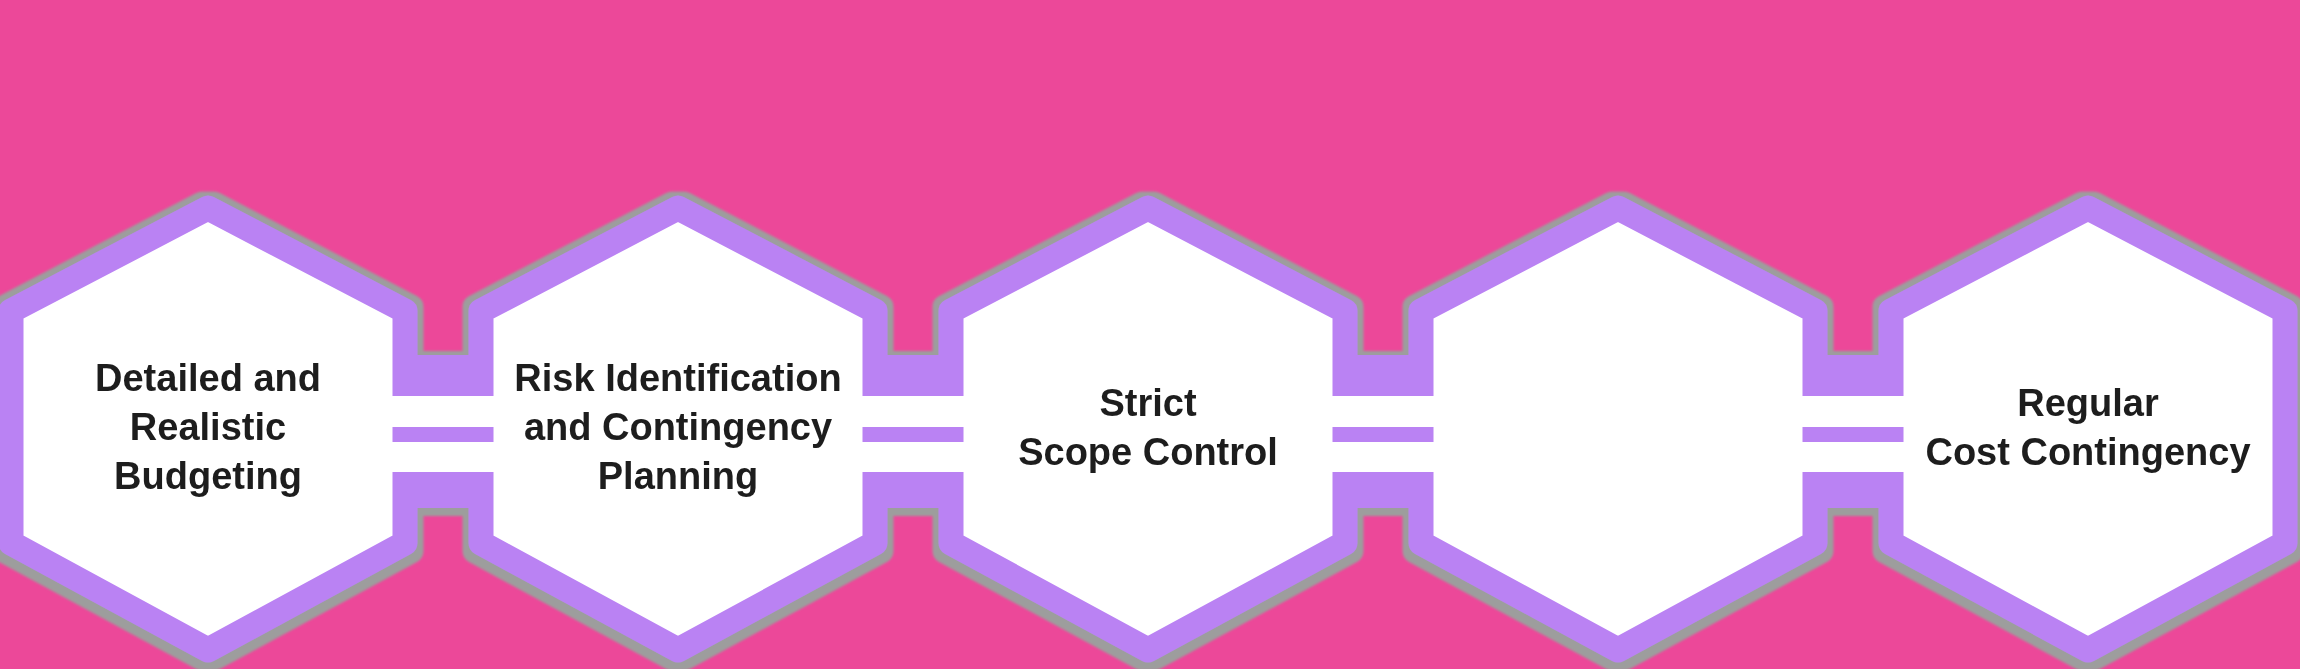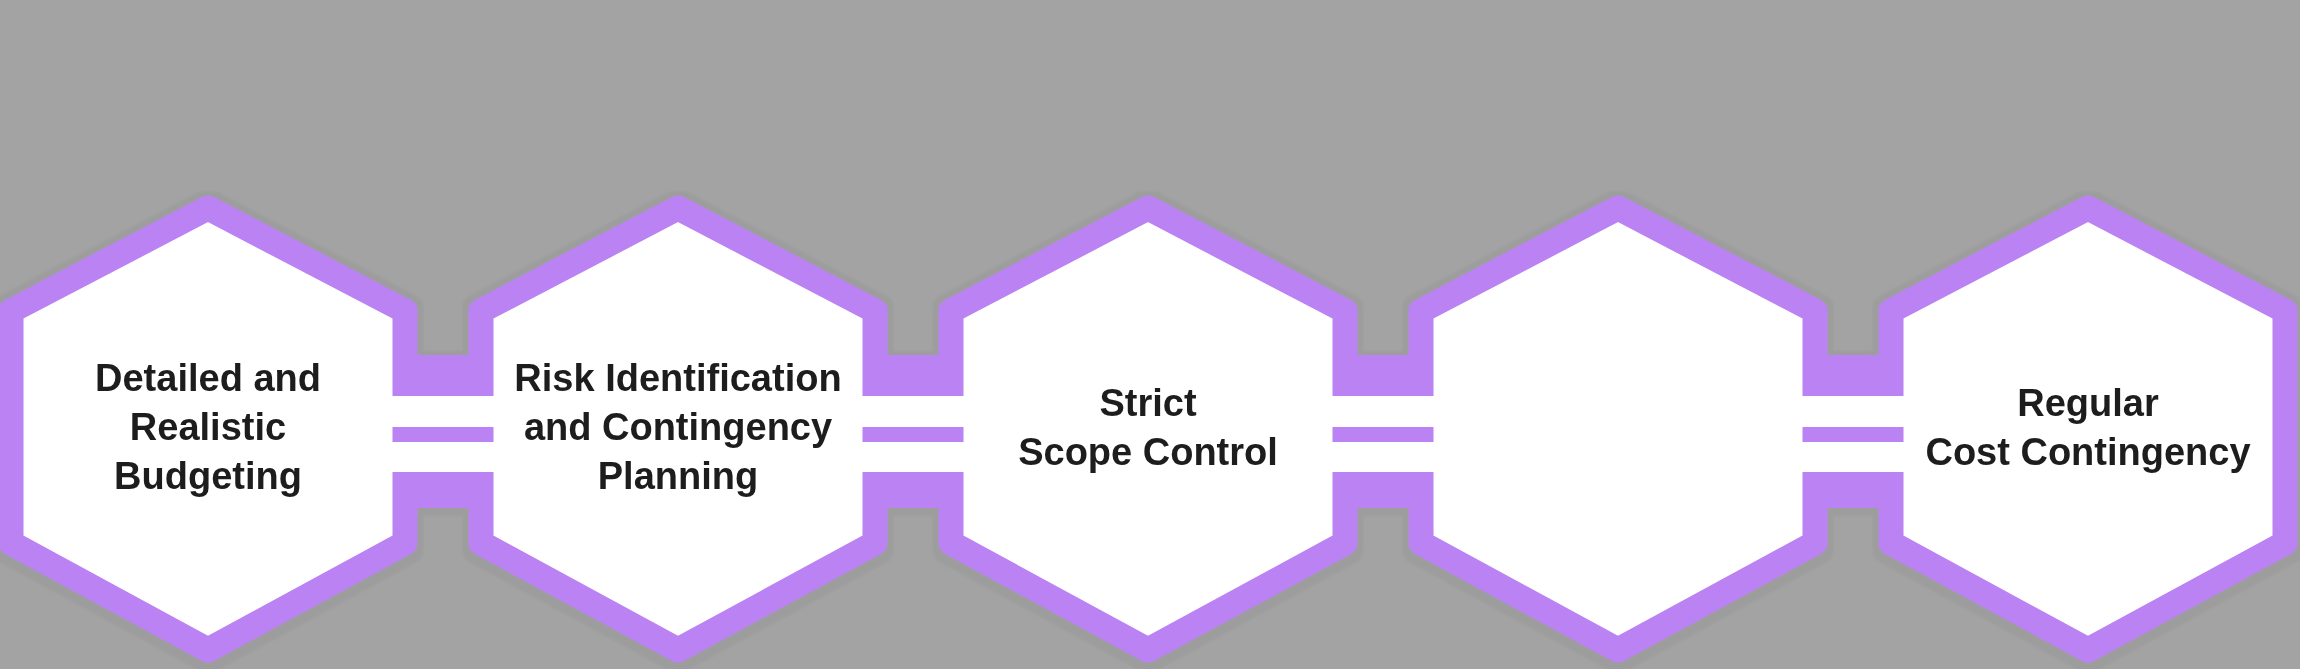--- a/index.html
+++ b/index.html
@@ -4,21 +4,21 @@
 <style>
   html, body {
     margin: 0;
     padding: 0;
     background: #000;
   }
   .stage {
     position: relative;
     width: 2300px;
     height: 669px;
-    background: #a3a3a3;
+    background: #ec4899;
     overflow: hidden;
     font-family: "Liberation Sans", "DejaVu Sans", sans-serif;
   }
   .stage svg {
     position: absolute;
     inset: 0;
     display: block;
   }
   .hex-shape {
     fill: #ffffff;

